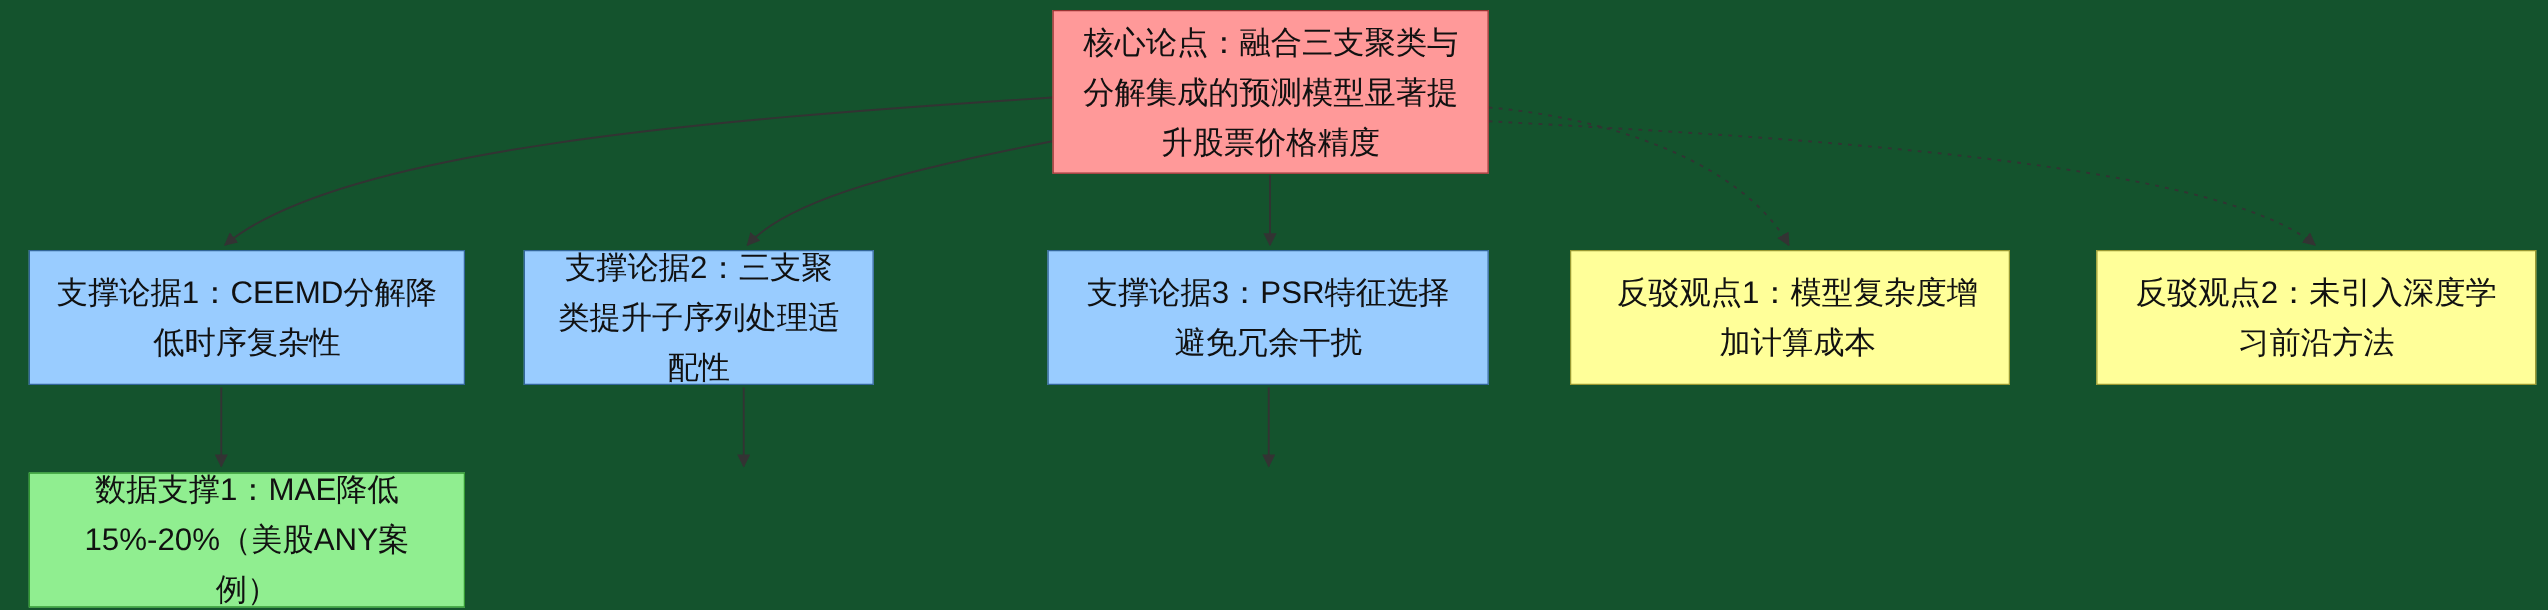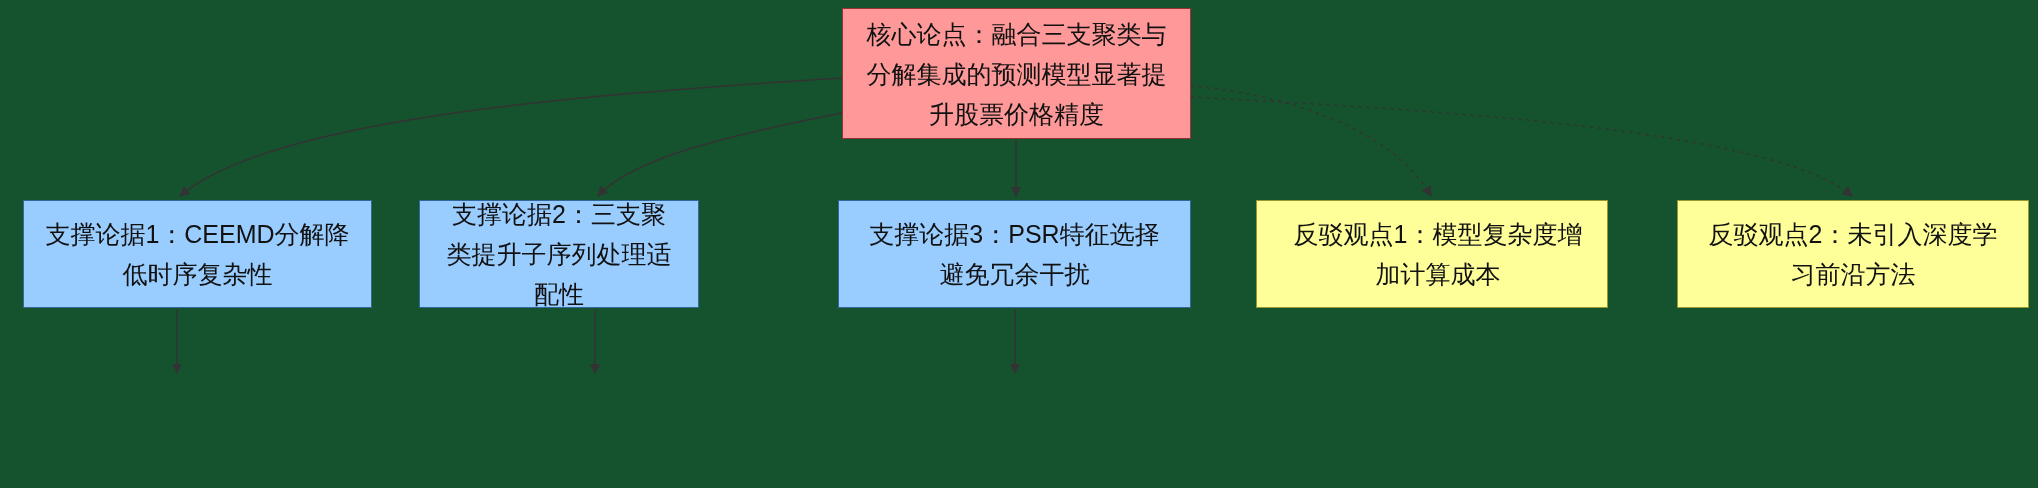--- a/index.html
+++ b/index.html
@@ -105,14 +105,17 @@
     <span>支撑论据3：PSR特征选择避免冗余干扰</span>
   </div>
 
   <div class="node node-counter pos-col4">
     <span>反驳观点1：模型复杂度增加计算成本</span>
   </div>
   <div class="node node-counter pos-col5">
     <span>反驳观点2：未引入深度学习前沿方法</span>
   </div>
 
+  <div class="node node-evidence pos-col1">
+    <span>数据支撑1：MAE降低15%-20%（美股ANY案例）</span>
+  </div>
 
 </div>
 
 </body></html>

